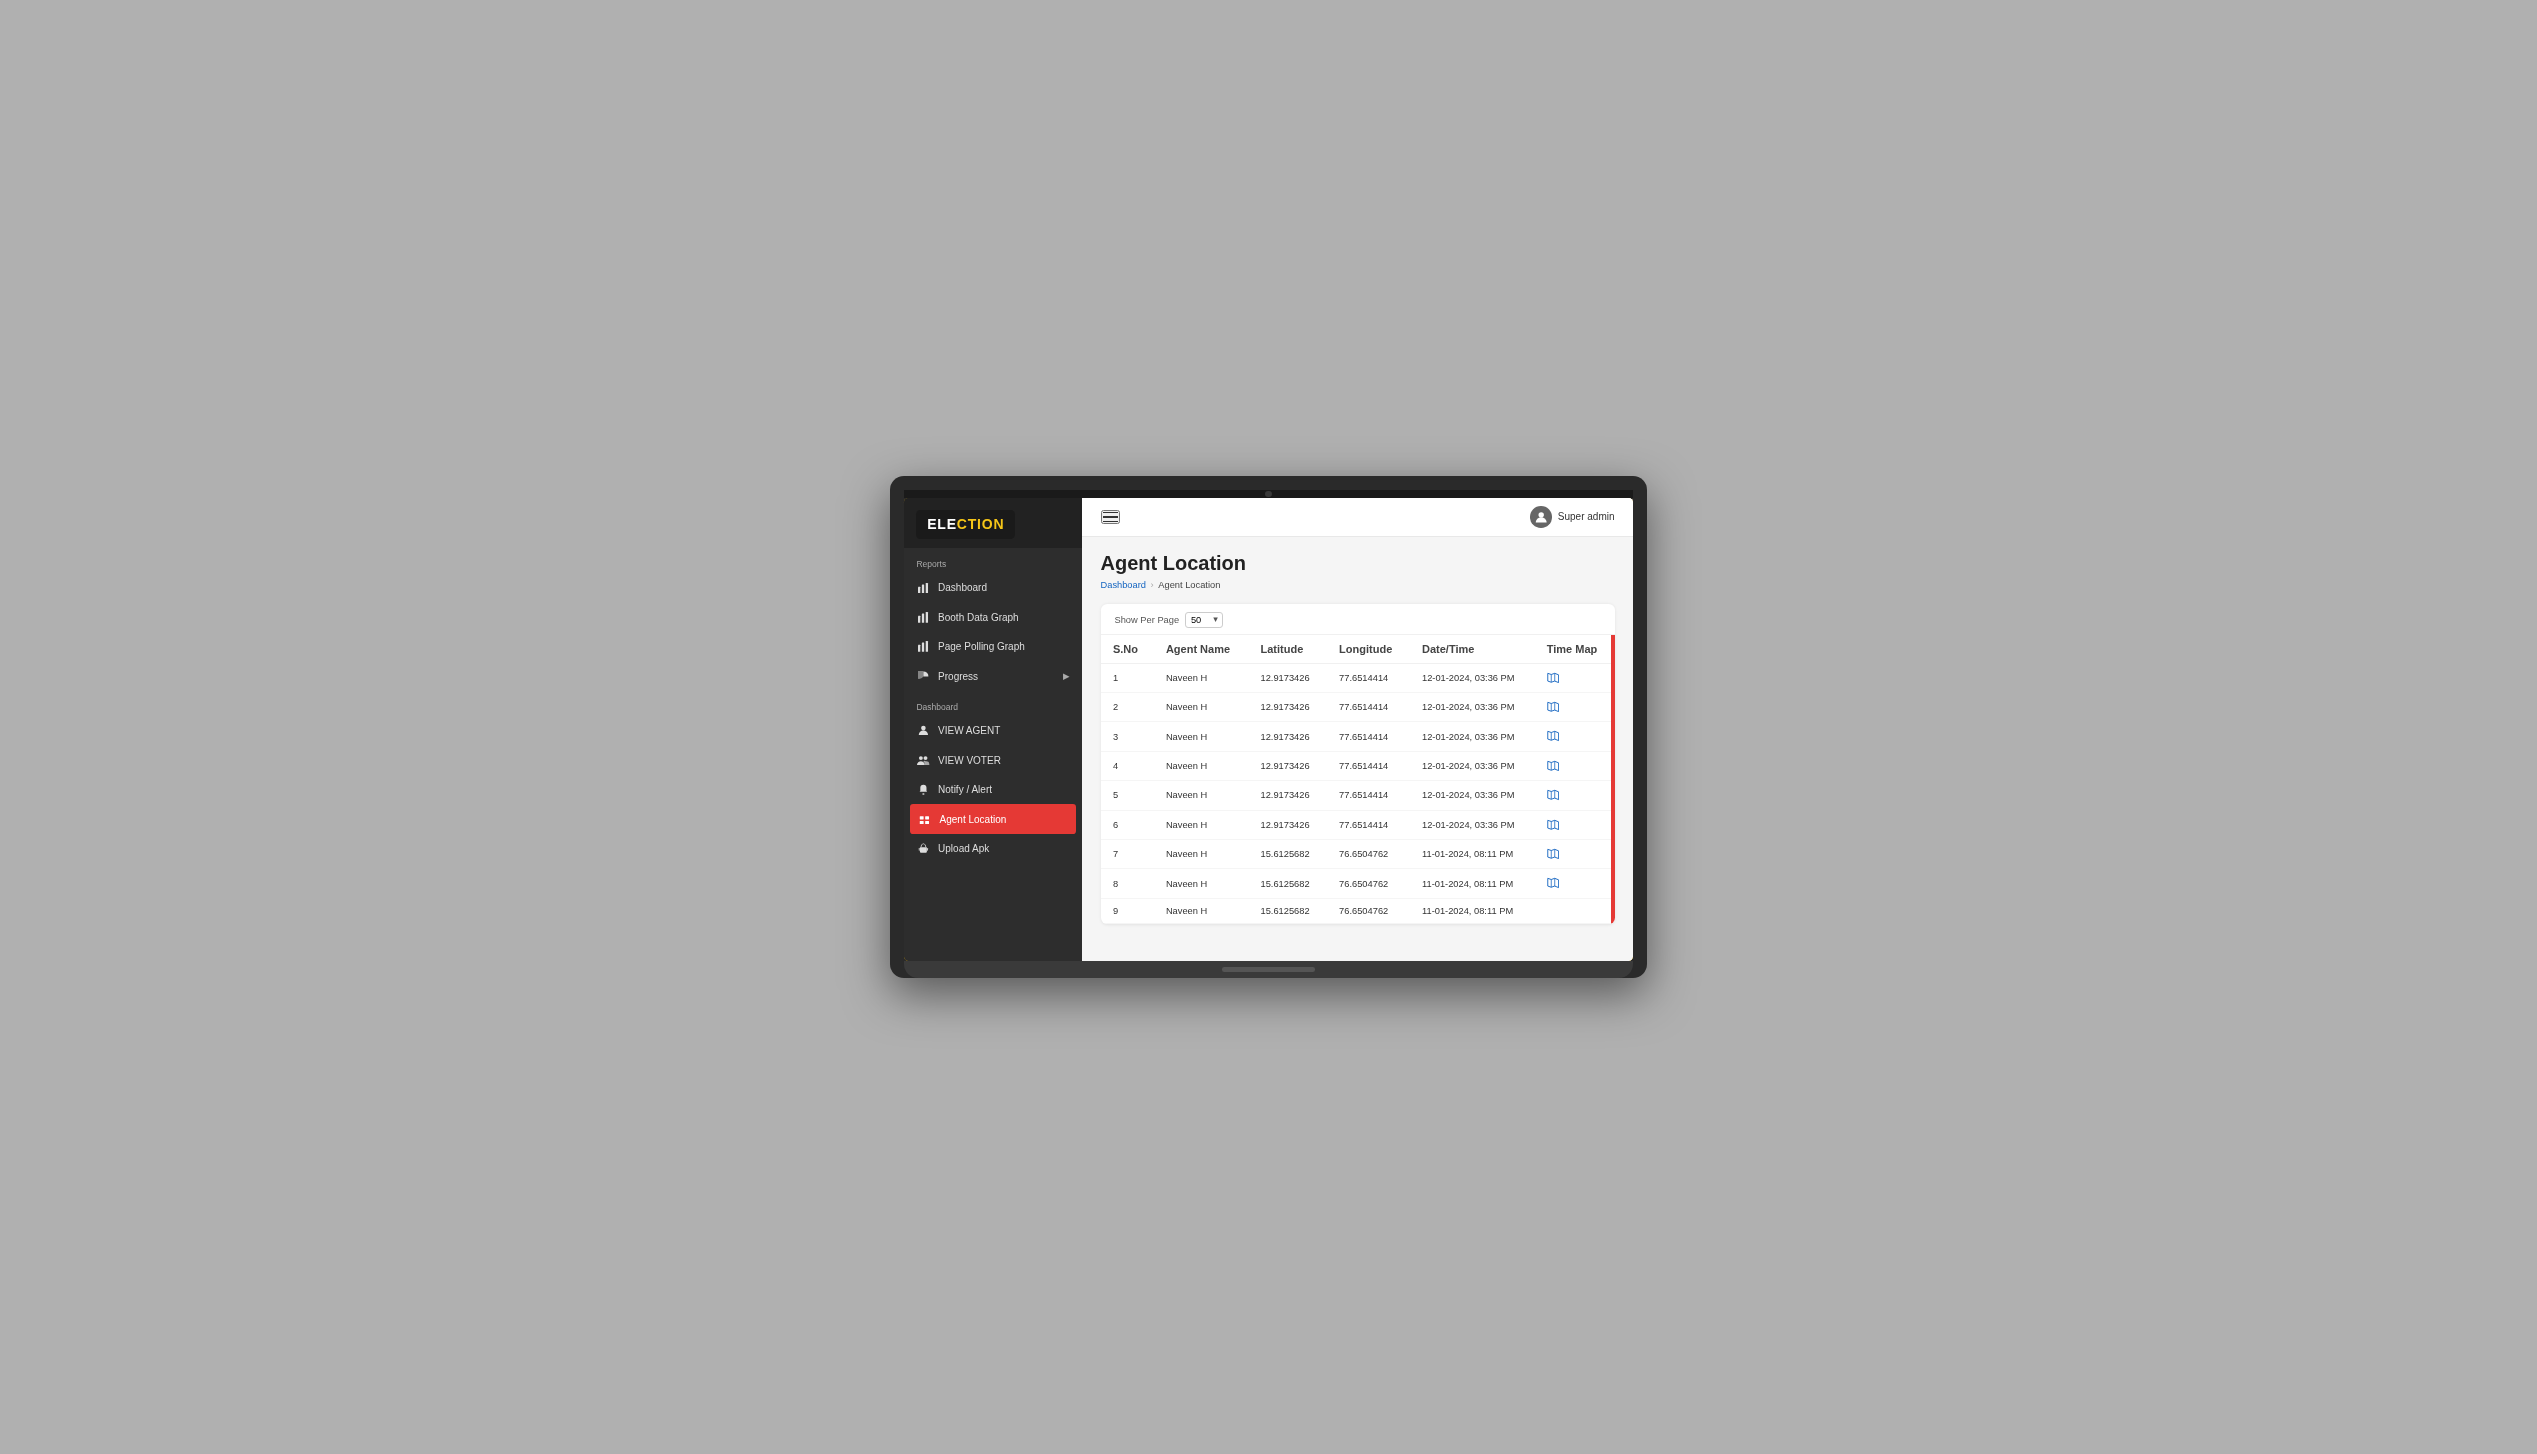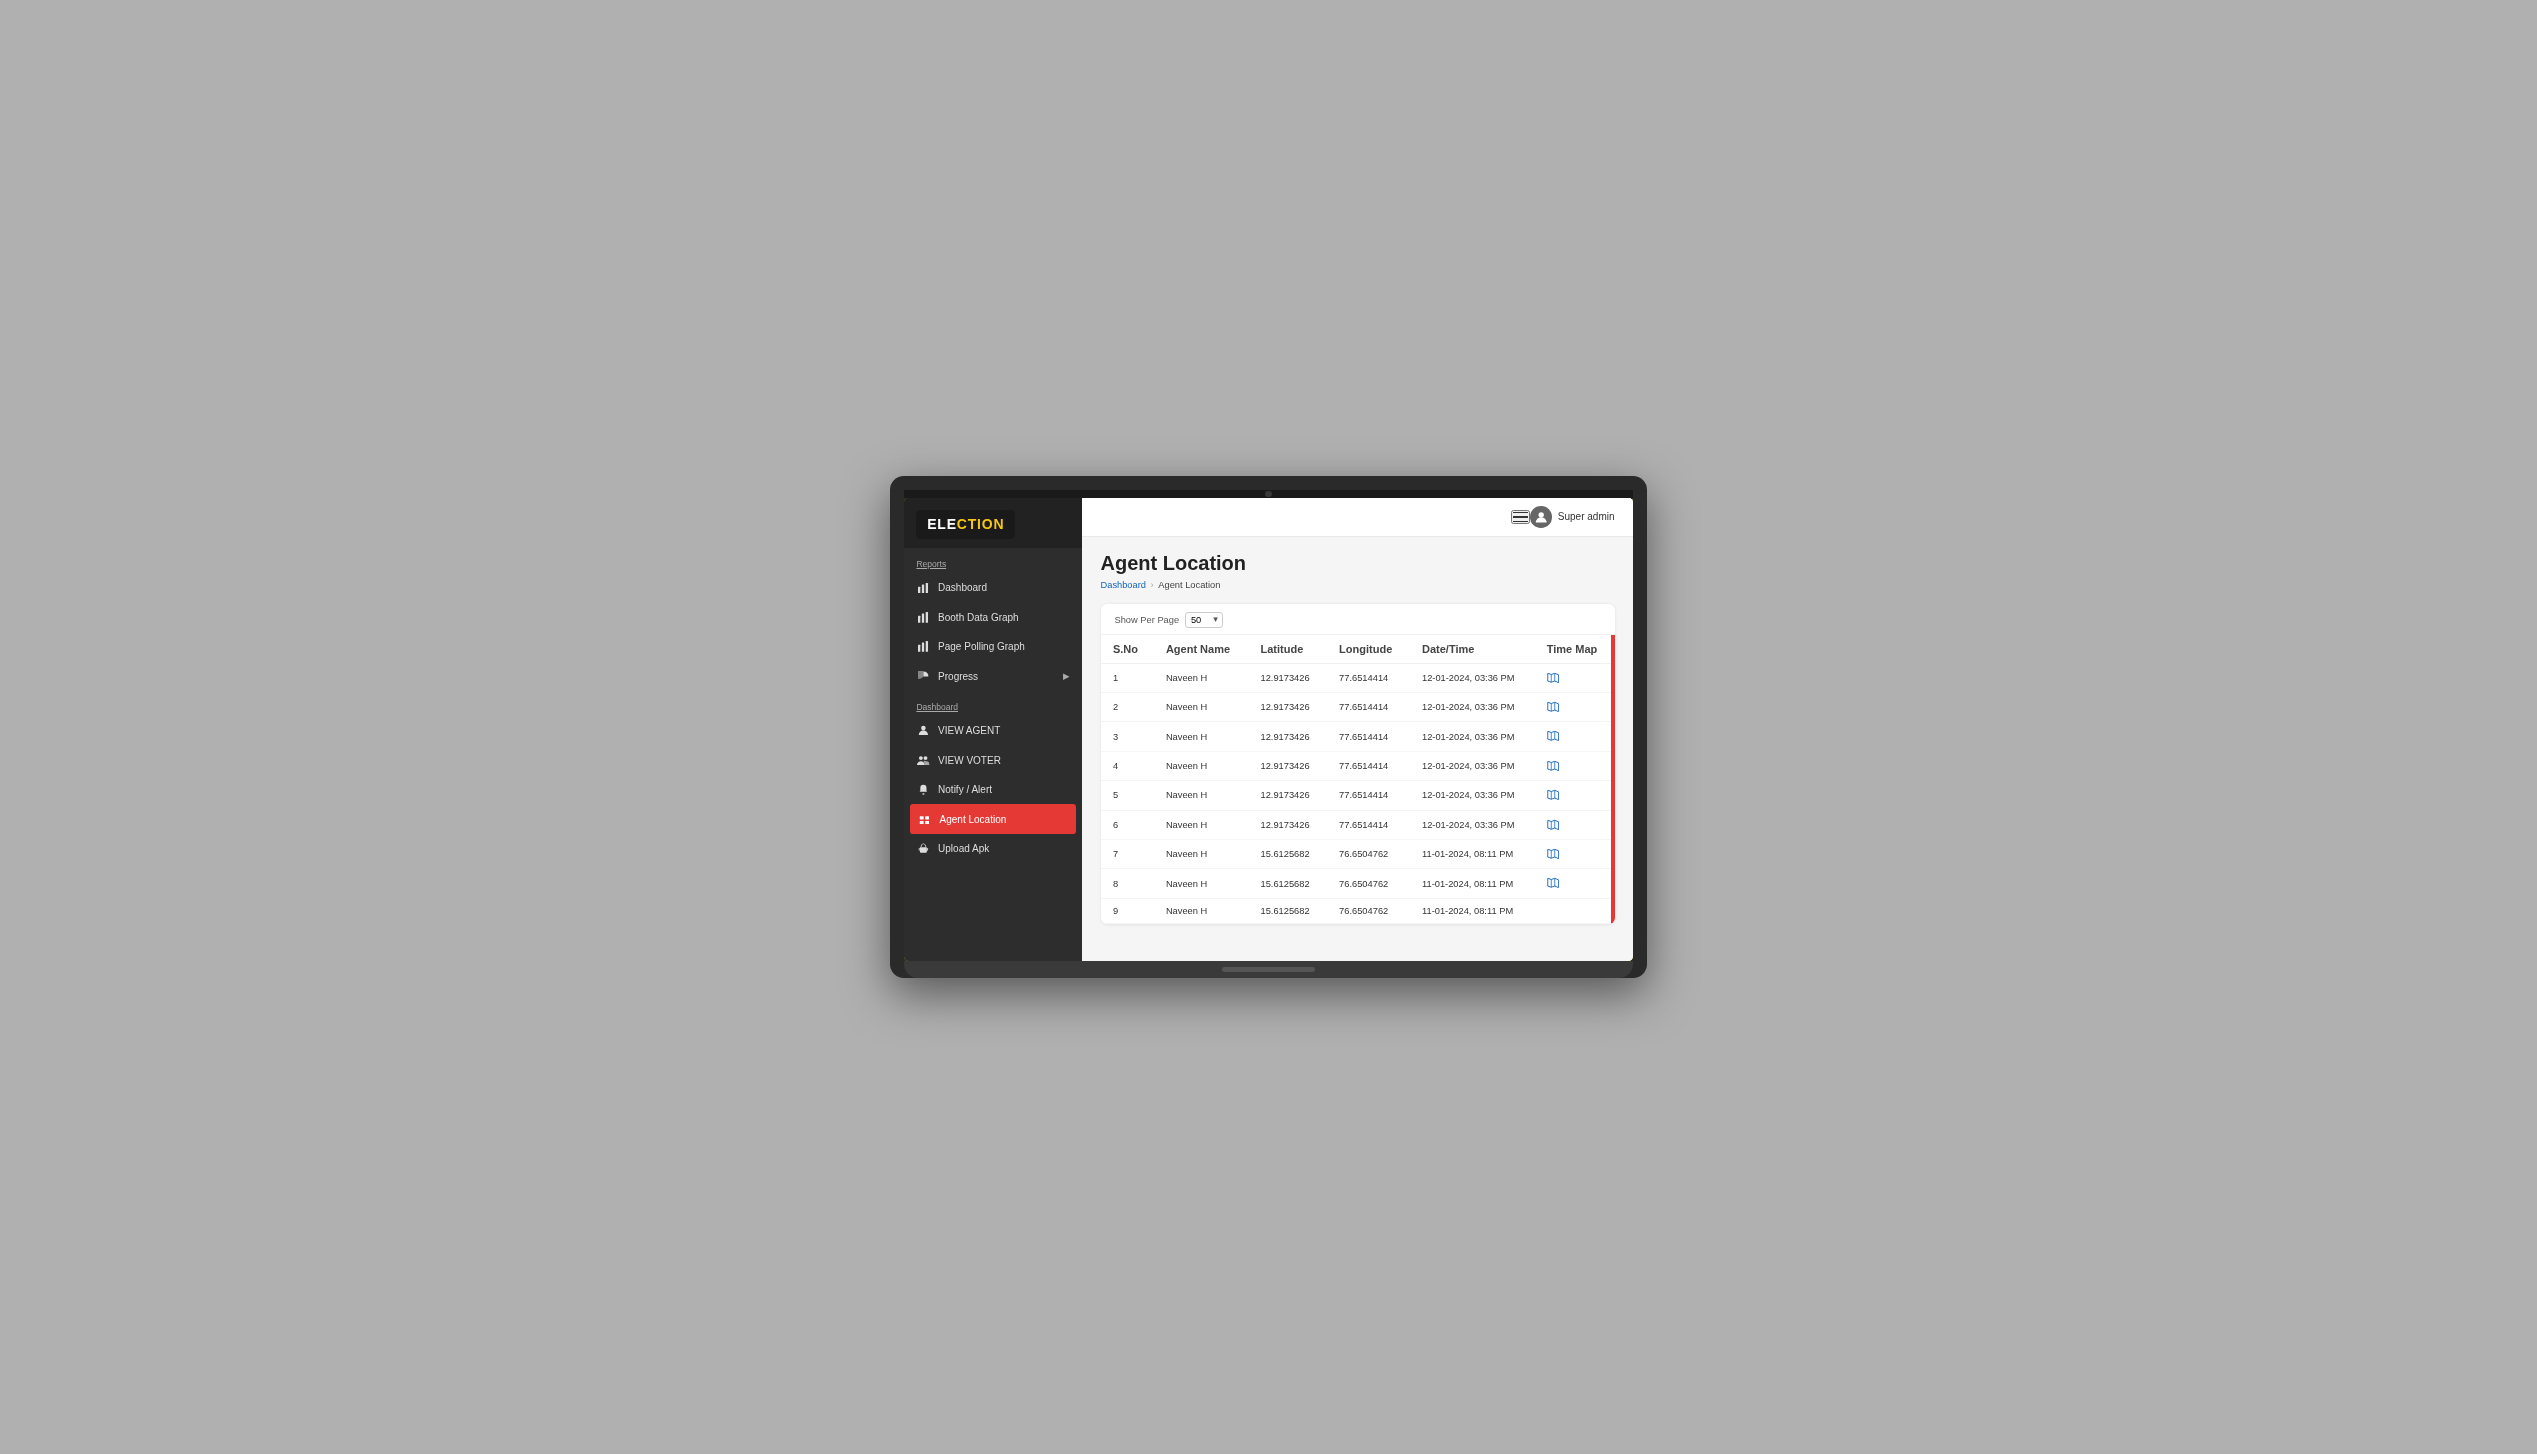--- a/index.html
+++ b/index.html
@@ -80,21 +80,20 @@
     }
     .logo-ele { color: #fff; }
     .logo-ction { color: #f5c518; }
 
     .sidebar-section-label {
       padding: 10.8px 12.4px 4.6px 12.4px;
       font-size: 8.5px;
       color: #aaa;
       text-transform: none;
       font-weight: 500;
-      text-decoration: underline;
     }
 
     .sidebar-item {
       display: flex;
       align-items: center;
       gap: 7.7px;
       padding: 7.7px 12.4px;
       cursor: pointer;
       font-size: 10px;
       color: #ddd;
@@ -132,21 +131,21 @@
       background: #f5f5f5;
       overflow: hidden;
     }
 
     
     .top-header {
       background: #fff;
       padding: 7.7px 18.5px;
       display: flex;
       align-items: center;
-      justify-content: flex-end;
+      justify-content: space-between;
       border-bottom: 0.8px solid #e8e8e8;
       min-height: 39px;
     }
 
     .hamburger-btn {
       cursor: pointer;
       display: flex;
       flex-direction: column;
       gap: 3.1px;
     }

